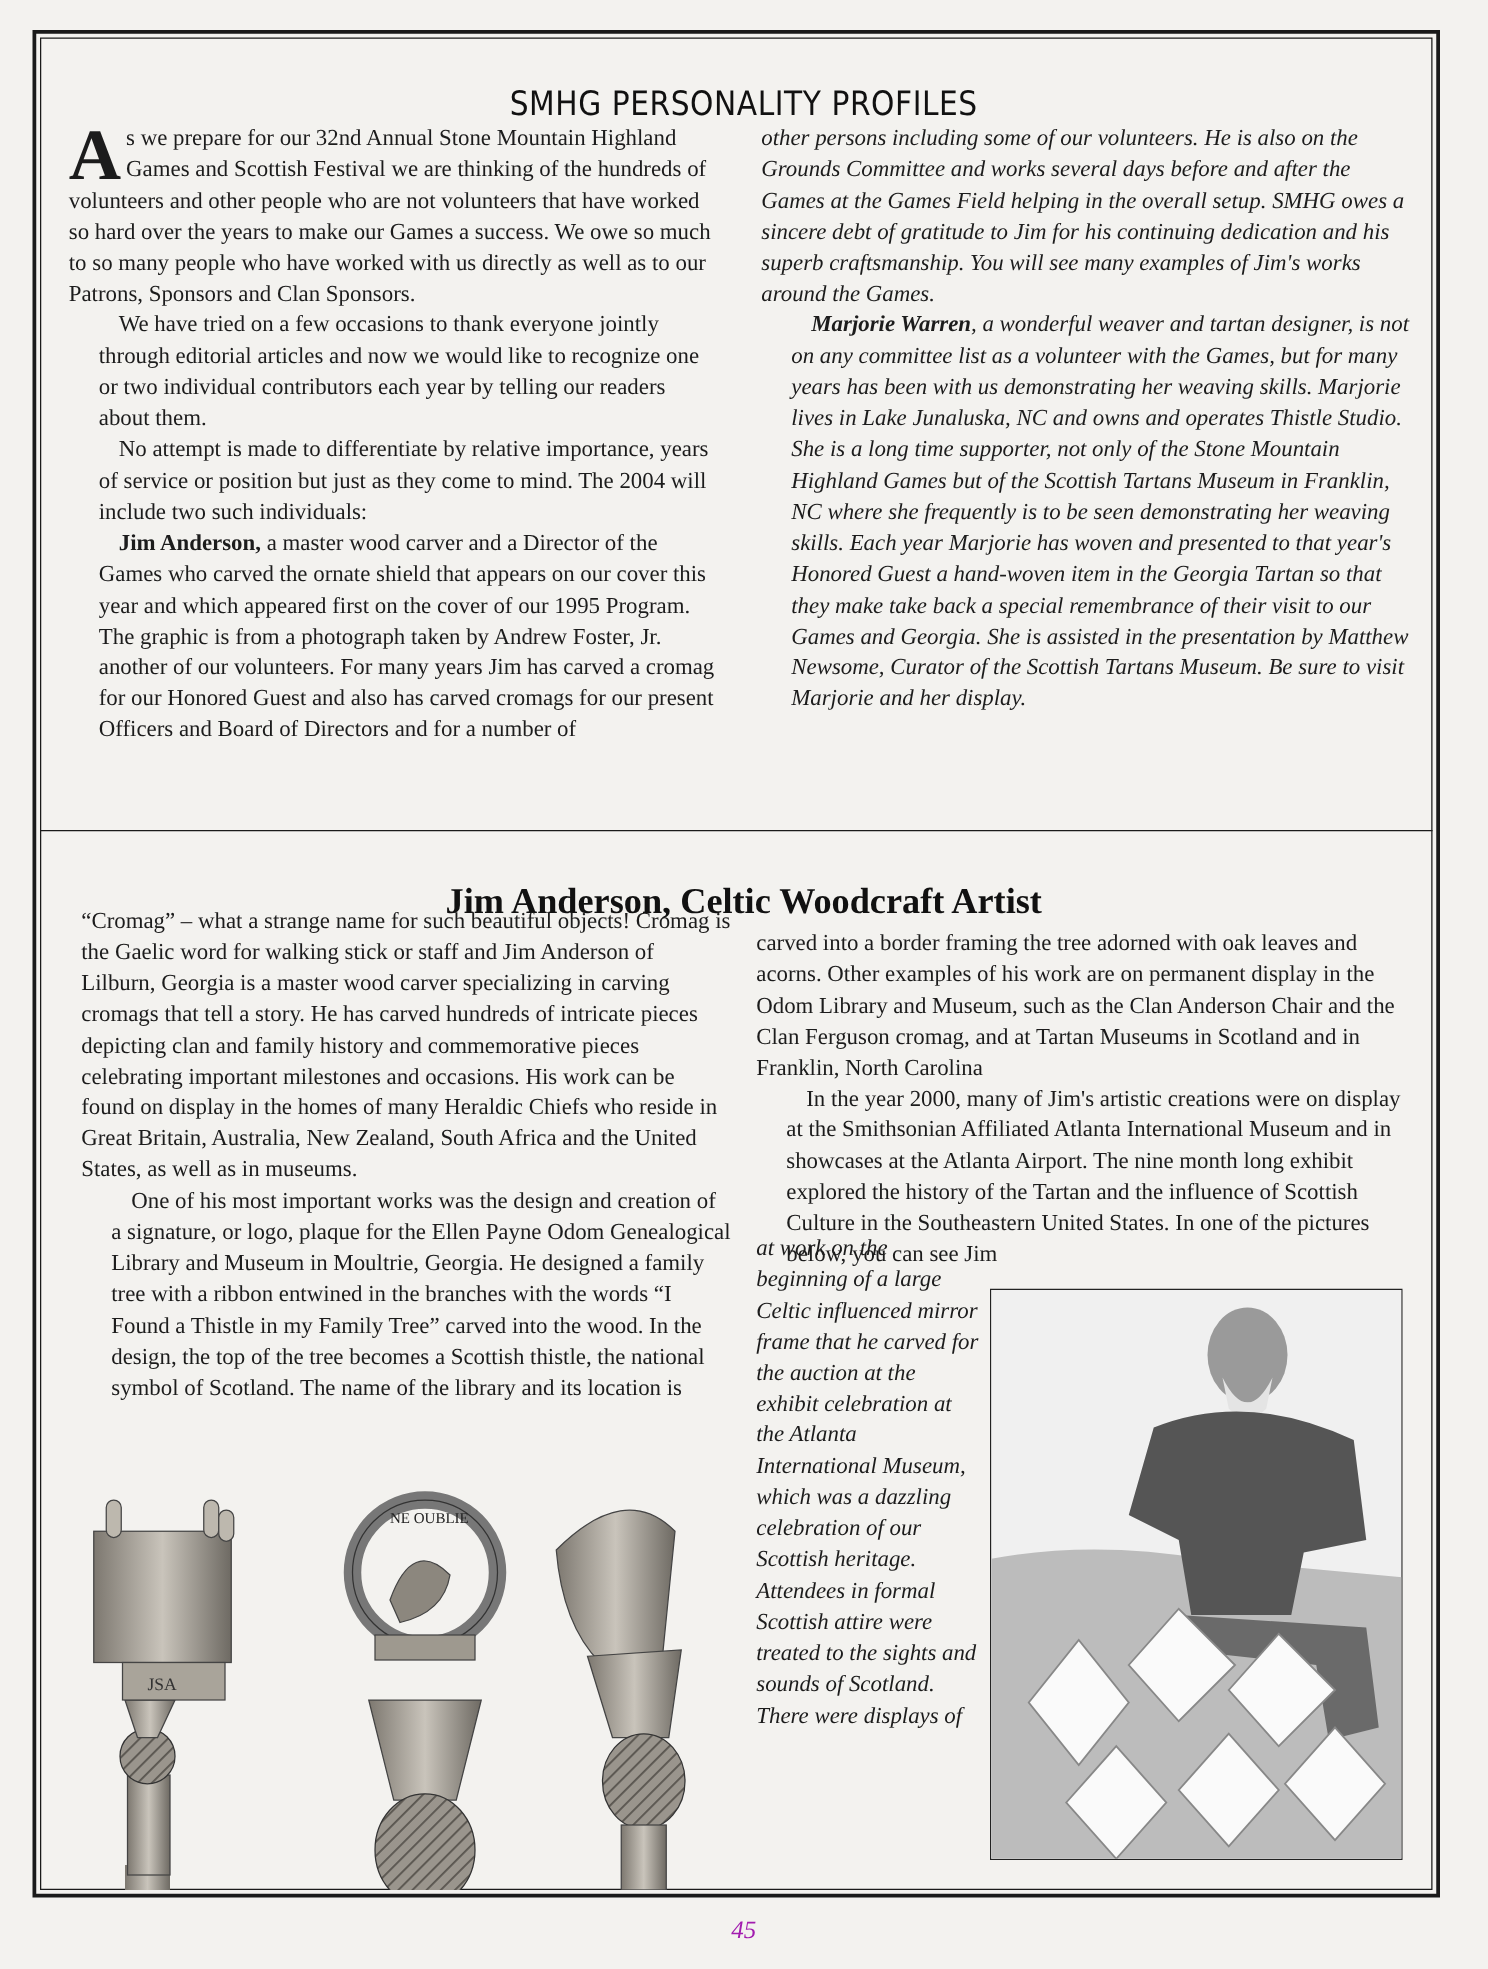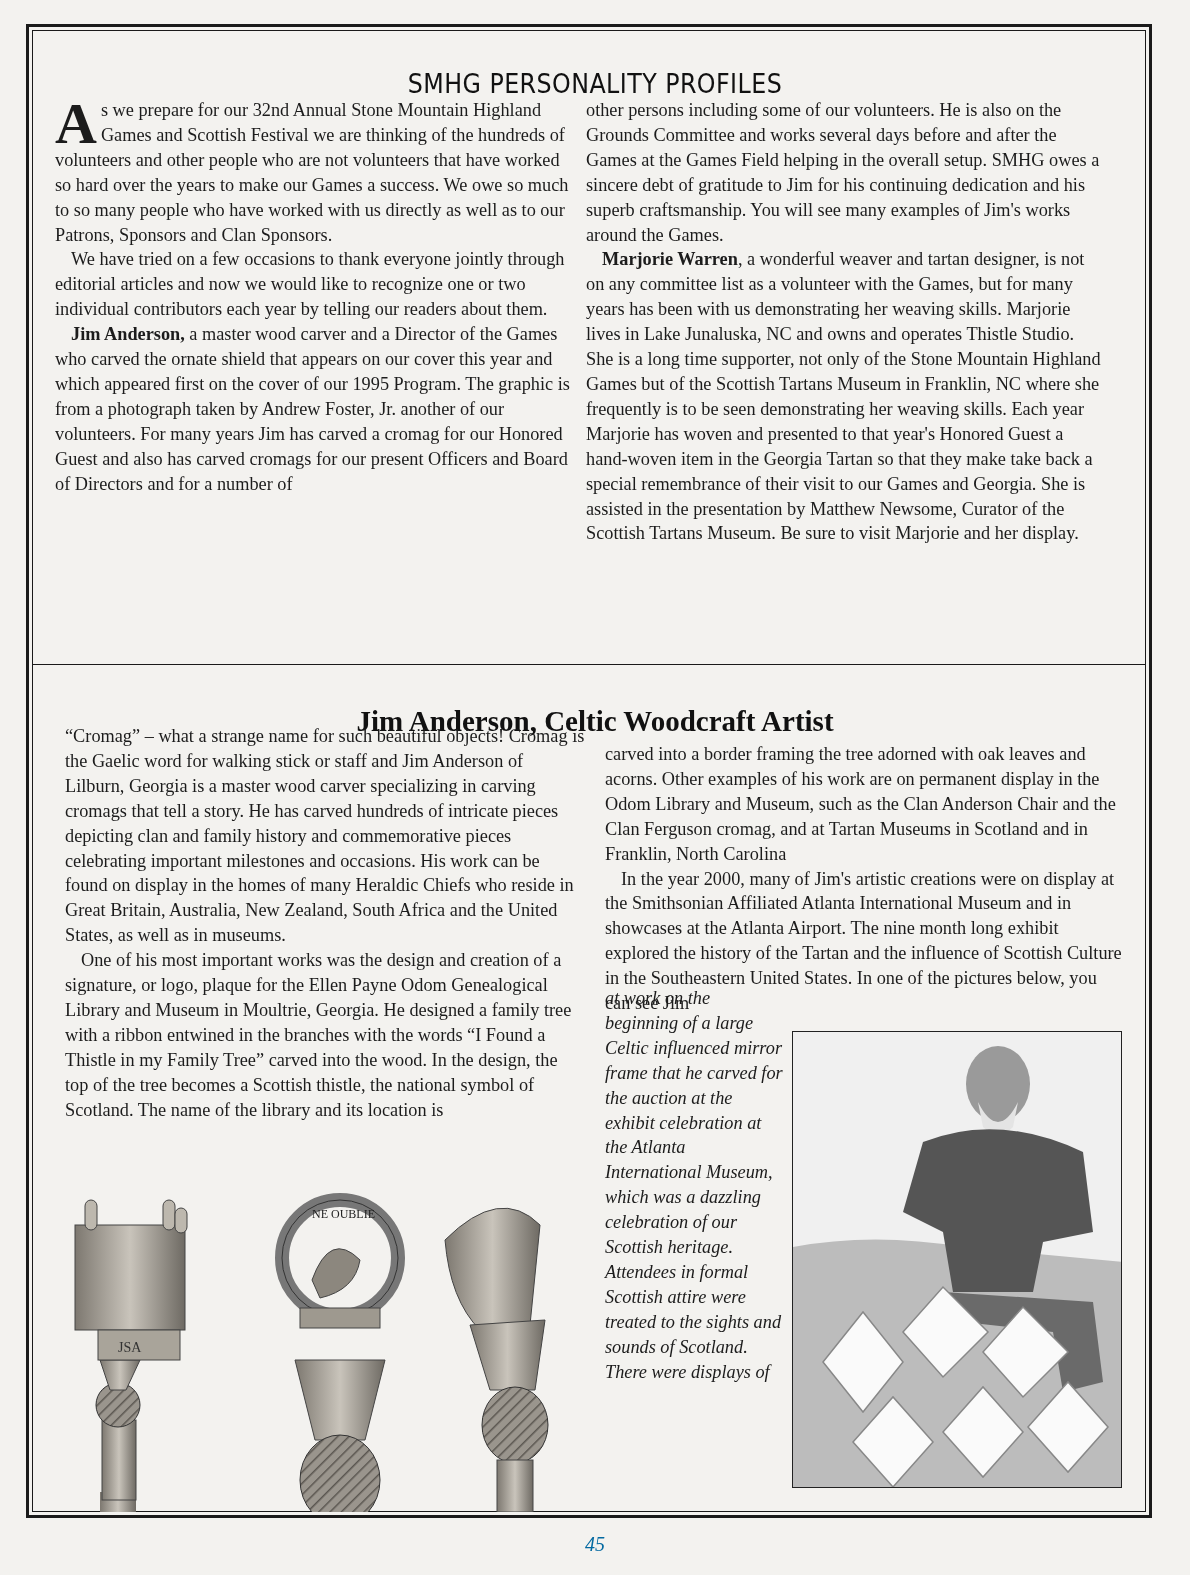--- a/index.html
+++ b/index.html
@@ -20,23 +20,23 @@
     position: absolute; left: 32px; top: 664px; width: 1114px; height: 0;
     border-top: 1.5px solid #1a1a1a;
   }
   .title-main {
     position: absolute; left: 0; width: 1190px; top: 50px; text-align: center;
     font-family: "DejaVu Sans", sans-serif; font-size: 27px; letter-spacing: 0.5px;
     transform: scaleX(0.88); font-weight: normal; color: #111;
   }
   .col { position: absolute; font-size: 18.3px; line-height: 24.9px; }
   .col p { margin: 0; }
-  .col .ind { text-indent: 16px; }
+  .col .ind { text-indent: 16px; margin-left: 24px; }
   .col-tl { left: 55px; top: 98px; width: 520px; }
-  .col-tr { left: 586px; top: 98px; width: 520px; }
+  .col-tr { left: 609px; top: 98px; width: 520px; font-style: italic; }
   .col-bl { left: 65px; top: 724px; width: 520px; }
   .col-br { left: 605px; top: 742px; width: 520px; }
   .col-br-narrow { left: 605px; top: 986px; width: 180px; font-style: italic; }
   .dropcap {
     float: left; font-size: 58px; line-height: 44px; font-weight: bold;
     margin: 4px 4px 0 0; font-family: "Liberation Serif", serif;
   }
   .bold { font-weight: bold; }
   .title-sec {
     position: absolute; left: 0; width: 1190px; top: 681px; text-align: center;
@@ -45,35 +45,36 @@
   .photo-jim {
     position: absolute; left: 792px; top: 1031px; width: 330px; height: 457px;
     border: 1.5px solid #222; box-sizing: border-box; overflow: hidden;
     background: linear-gradient(180deg, #f5f5f5 0%, #eaeaea 40%, #bdbdbd 60%, #d6d6d6 100%);
   }
   .photo-cromags {
     position: absolute; left: 50px; top: 1180px; width: 530px; height: 332px; overflow: hidden;
   }
   .page-number {
     position: absolute; left: 0; width: 1190px; top: 1533px; text-align: center;
-    font-size: 20px; font-style: italic; color: #0369a1;
+    font-size: 20px; font-style: italic; color: #a21caf;
   }
 </style>
 </head>
 <body>
 
 <div class="frame-outer"></div>
 <div class="frame-inner"></div>
 <div class="divider"></div>
 
 <h1 class="title-main">SMHG PERSONALITY PROFILES</h1>
 
 <div class="col col-tl">
   <p><span class="dropcap">A</span><span>s we prepare for our 32nd Annual Stone Mountain Highland Games and Scottish Festival we are thinking of the hundreds of volunteers and other people who are not volunteers that have worked so hard over the years to make our Games a success. We owe so much to so many people who have worked with us directly as well as to our Patrons, Sponsors and Clan Sponsors.</span></p>
   <p class="ind">We have tried on a few occasions to thank everyone jointly through editorial articles and now we would like to recognize one or two individual contributors each year by telling our readers about them.</p>
+  <p class="ind">No attempt is made to differentiate by relative importance, years of service or position but just as they come to mind. The 2004 will include two such individuals:</p>
   <p class="ind"><span class="bold">Jim Anderson,</span><span> a master wood carver and a Director of the Games who carved the ornate shield that appears on our cover this year and which appeared first on the cover of our 1995 Program. The graphic is from a photograph taken by Andrew Foster, Jr. another of our volunteers. For many years Jim has carved a cromag  for our Honored Guest and also has carved cromags for our present Officers and Board of Directors and for a number of</span></p>
 </div>
 
 <div class="col col-tr">
   <p>other persons including some of our volunteers. He is also on the Grounds Committee and works several days before and after the Games at the Games Field helping in the overall setup. SMHG owes a sincere debt of gratitude to Jim for his continuing dedication and his superb craftsmanship. You will see many examples of Jim's works around the Games.</p>
   <p class="ind"><span class="bold">Marjorie Warren</span><span>, a wonderful weaver and tartan designer, is not on any committee list as a volunteer with the Games, but for many years has been with us demonstrating her weaving skills. Marjorie lives in Lake Junaluska, NC and owns and operates Thistle Studio. She is a long time supporter, not only of the Stone Mountain Highland Games but of the Scottish Tartans Museum in Franklin, NC where she frequently is to be seen demonstrating her weaving skills. Each year Marjorie has woven and presented to that year's Honored Guest a hand-woven item in the Georgia Tartan so that they make take back a special remembrance of their visit  to our Games and Georgia. She is assisted in the presentation by Matthew Newsome, Curator of the Scottish Tartans Museum. Be sure to visit Marjorie and her display.</span></p>
 </div>
 
 <h2 class="title-sec">Jim Anderson, Celtic Woodcraft Artist</h2>
 

